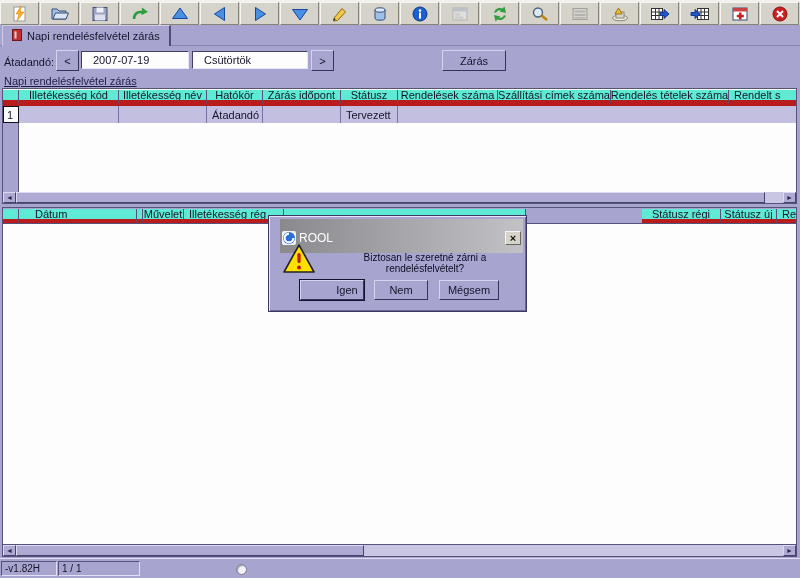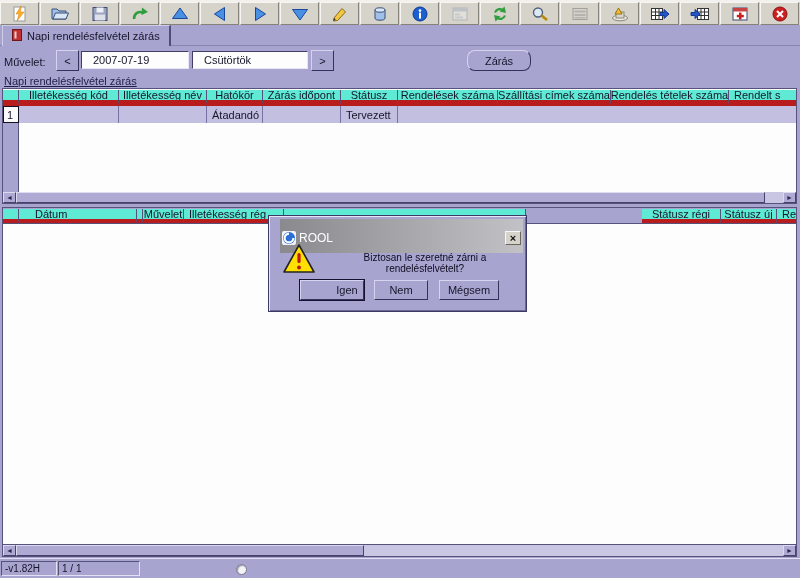--- a/index.html
+++ b/index.html
@@ -254,26 +254,26 @@
   <div class="tabbar">
     <div class="tab">
       <span><svg width="10" height="12" viewBox="0 0 10 12">
             <rect x="0.5" y="0.5" width="9" height="11" fill="#c03030" stroke="#701818"></rect>
             <rect x="2.5" y="2.5" width="2" height="7" fill="#f0d0d0"></rect>
           </svg></span>
       <span>Napi rendelésfelvétel zárás</span>
     </div>
   </div>
 
-  <span class="lbl" style="left:4px;top:56px;">Művelet:</span>
+  <span class="lbl" style="left:4px;top:56px;">Átadandó:</span>
   <button class="pbtn" style="left:56px;top:50px;width:23px;height:21px;">&lt;</button>
   <input class="inp" style="left: 81px; top: 51px; width: 108px; height: 18px;" value="2007-07-19">
   <input class="inp" style="left: 192px; top: 51px; width: 116px; height: 18px;" value="Csütörtök">
   <button class="pbtn" style="left:311px;top:50px;width:23px;height:21px;">&gt;</button>
-  <button class="pbtn" style="left:467px;top:50px;width:64px;height:21px;border-radius:8px;">Zárás</button>
+  <button class="pbtn" style="left:442px;top:50px;width:64px;height:21px;">Zárás</button>
 
   <span class="slink" style="left:4px;top:75px;">Napi rendelésfelvétel zárás</span>
 
   <div class="twrap" style="left:2px;top:88px;width:795px;height:116px;">
     <div class="hc" style="left:0;width:16px;"></div>
     <div class="hc" style="left:16px;width:100px;">Illetékesség kód</div>
     <div class="hc" style="left:116px;width:88px;">Illetékesség név</div>
     <div class="hc" style="left:204px;width:56px;">Hatókör</div>
     <div class="hc" style="left:260px;width:78px;">Zárás időpont</div>
     <div class="hc" style="left:338px;width:57px;">Státusz</div>

